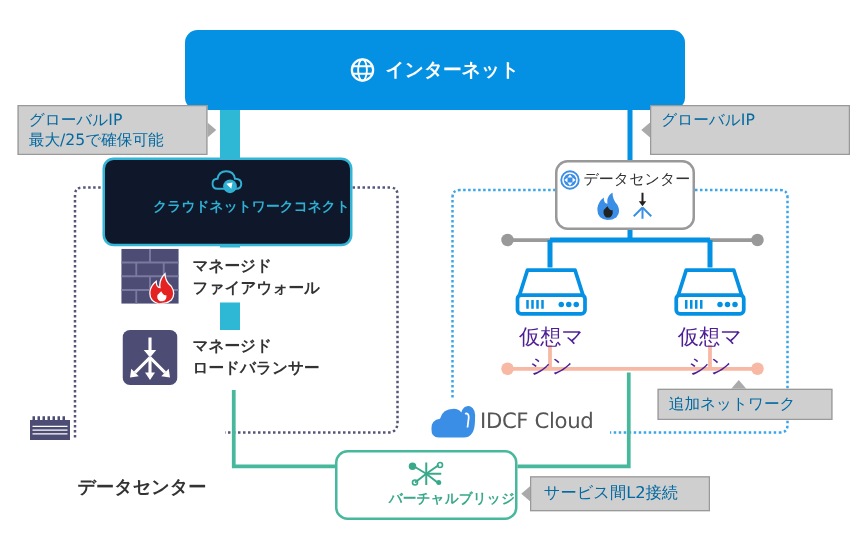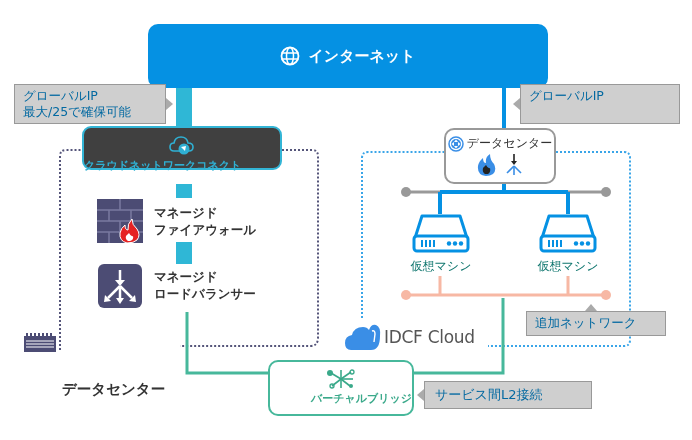--- a/index.html
+++ b/index.html
@@ -9,33 +9,33 @@
   svg.lines { position:absolute; left:0; top:0; }
   .internet { left:148px; top:24px; width:400px; height:64px; background:#0591e3;
               border-radius:10px; color:#fff; display:flex; align-items:center; justify-content:center;
               font-size:15px; font-weight:bold; }
   .internet .globe { width:20px; height:20px; margin-right:8px; }
   .callout { background:#cfcfcf; border:1.5px solid #999; font-size:12.5px; line-height:16px;
              padding:3px 8px; color:#0369a1; box-sizing:border-box; }
   .callout.left { left:14px; top:84px; width:152px; height:40px; }
   .callout.right { left:520px; top:84px; width:160px; height:40px; }
   .callout.net { left:526px; top:311px; width:140px; height:25px; padding:3px 8px; }
-  .callout.l2 { left:424px; top:381px; width:168px; height:28px; padding:5px 10px; font-size:13px; }
+  .callout.l2 { left:424px; top:381px; width:144px; height:28px; padding:5px 10px; font-size:13px; }
   .arrow-r { width:0; height:0; border-top:6px solid transparent; border-bottom:6px solid transparent; border-left:7px solid #aaa; }
   .arrow-l { width:0; height:0; border-top:6px solid transparent; border-bottom:6px solid transparent; border-right:7px solid #aaa; }
   .arrow-u { width:0; height:0; border-left:6px solid transparent; border-right:6px solid transparent; border-bottom:7px solid #aaa; }
-  .cnc { left:82px; top:126px; width:200px; height:44px; background:#404040; border:2.5px solid #33b5d6;
-         border-radius:9px; box-sizing:border-box; text-align:left; color:#2fb0d3; font-size:11px; font-weight:bold; }
+  .cnc { left:82px; top:126px; width:200px; height:71px; background:#0f172a; border:2.5px solid #33b5d6;
+         border-radius:9px; box-sizing:border-box; text-align:right; color:#2fb0d3; font-size:11px; font-weight:bold; }
   .cnc .cloud-icon { display:block; margin:6px auto 2px; }
   .router { left:444px; top:128px; width:112px; height:56px; background:#fff; border:2px solid #999;
             border-radius:10px; box-sizing:border-box; text-align:center; font-size:12px; color:#333; }
   .vb { left:268px; top:360px; width:146px; height:56px; background:#fff; border:2.5px solid #47b89b;
         border-radius:10px; box-sizing:border-box; text-align:right; color:#3aa98a; font-size:11px; font-weight:bold; }
   .label { font-size:12.5px; line-height:17px; color:#333;font-weight:bold; }
-  .vm-label { font-size:12px; color:#0f766e; }
+  .vm-label { font-size:17px; color:#4c1d95; }
   .dc-label { font-size:14.5px; font-weight:bold; color:#333; }
   .idcf { font-size:17px; color:#555; letter-spacing:-0.3px;text-align:center; }
 </style>
 </head>
 <body>
 
 <svg class="lines" width="692" height="440">
 
   <path d="M60 350 L60 156 Q60 150 66 150 L82 150 M282 150 L312 150 Q318 150 318 156 L318 338 Q318 346 310 346 L180 346" fill="none" stroke="#55557a" stroke-width="2" stroke-dasharray="2 2"></path>
 

